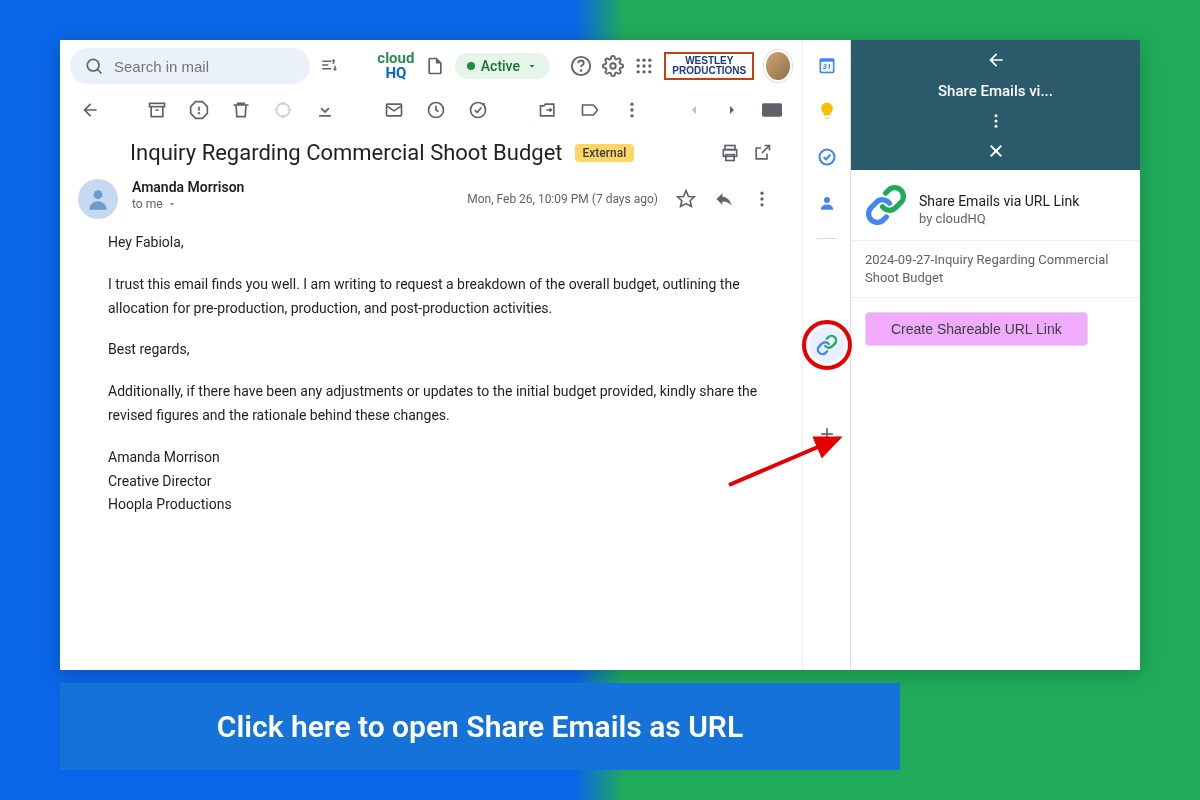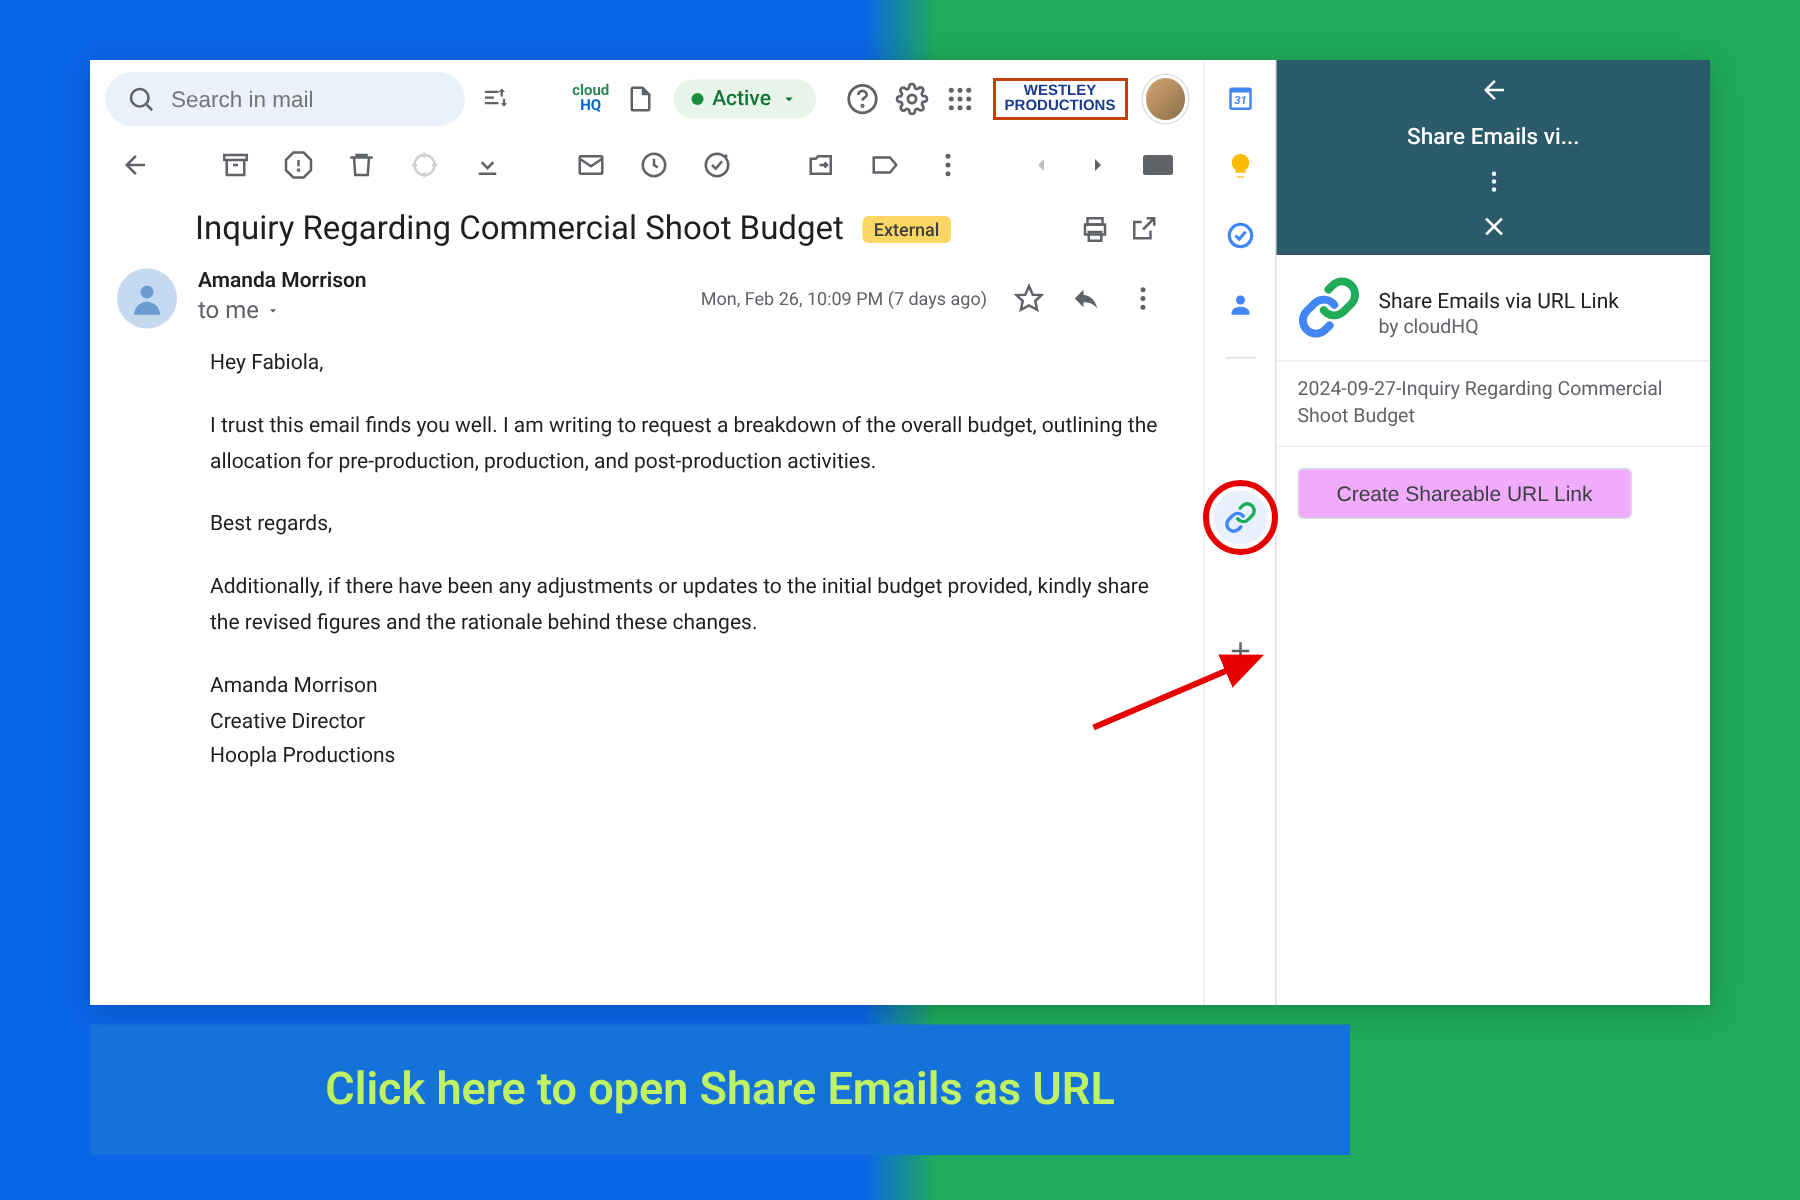--- a/index.html
+++ b/index.html
@@ -4,58 +4,58 @@
 <style>
 * { margin: 0; padding: 0; box-sizing: border-box; }
 body { font-family: 'Google Sans', Roboto, Arial, sans-serif; width: 1200px; height: 800px; overflow: hidden; position: relative; }
 .bg { position: absolute; inset: 0; background: linear-gradient(to right, #0a66e8 0%, #0a66e8 48%, #1fab5a 52%, #1fab5a 100%); }
 .content { position: absolute; top: 40px; left: 60px; right: 60px; bottom: 130px; background: #fff; display: flex; box-shadow: 0 4px 20px rgba(0,0,0,.2); }
 .gmail { flex: 1; display: flex; flex-direction: column; min-width: 0; }
 .topbar { display: flex; align-items: center; padding: 8px 10px; gap: 10px; }
 .search { flex: 1; max-width: 240px; display: flex; align-items: center; background: #eaf1fb; border-radius: 24px; padding: 8px 14px; gap: 10px; color: #5f6368; }
 .search input { border: none; background: transparent; outline: none; font-size: 15px; color: #5f6368; flex: 1; }
 .topbar-icon { width: 24px; height: 24px; display: flex; align-items: center; justify-content: center; color: #5f6368; cursor: pointer; }
-.cloudhq-badge { font-size: 10px; font-weight: bold; line-height: 1; text-align: center; }
+.cloudhq-badge { font-size: 15px; font-weight: bold; line-height: 1; text-align: center; }
 .cloudhq-badge .c { color: #2e8b57; } .cloudhq-badge .h { color: #0066cc; }
 .active-chip { display: flex; align-items: center; gap: 6px; background: #e6f4ea; border-radius: 16px; padding: 5px 12px; color: #137333; font-size: 14px; font-weight: 500; }
 .active-chip .dot { width: 8px; height: 8px; border-radius: 50%; background: #1e8e3e; }
 .logo-box { border: 2px solid #c2410c; padding: 2px 6px; font-family: 'Arial Black', sans-serif; font-weight: 900; font-size: 10px; line-height: 1; color: #1a3a8c; text-align: center; }
 .avatar { width: 32px; height: 32px; border-radius: 50%; background: linear-gradient(135deg, #d4a574, #8b6f47); border: 2px solid #fff; box-shadow: 0 0 0 1px #ddd; }
 .toolbar { display: flex; align-items: center; padding: 8px 20px; gap: 22px; color: #5f6368; border-bottom: none; }
 .toolbar .sp { flex: 1; }
 .tool-icon { width: 20px; height: 20px; display: flex; align-items: center; justify-content: center; cursor: pointer; color: #5f6368; }
 .email-header { display: flex; align-items: center; padding: 12px 30px 4px 70px; gap: 12px; }
 .subject { font-size: 22px; font-weight: 400; color: #1f1f1f; }
 .ext-badge { background: #fdd663; color: #3c4043; font-size: 12px; font-weight: 500; padding: 2px 8px; border-radius: 4px; }
 .erow { display: flex; padding: 10px 30px 6px 18px; gap: 14px; }
 .sender-av { width: 40px; height: 40px; border-radius: 50%; background: #c5d9f1; display: flex; align-items: center; justify-content: center; }
 .sender-av svg { width: 26px; height: 26px; }
 .sender-info { flex: 1; }
 .sender-name { font-size: 14px; font-weight: 600; color: #1f1f1f; }
-.sender-to { font-size: 16px; color: #5f6368; display: flex; align-items: center; gap: 4px; margin-top: 2px; }
+.sender-to { font-size: 12px; color: #5f6368; display: flex; align-items: center; gap: 4px; margin-top: 2px; }
 .email-meta { display: flex; align-items: center; gap: 18px; color: #5f6368; font-size: 12px; }
-.email-body { padding: 6px 30px 20px 80px; font-size: 14px; line-height: 1.7; color: #1f1f1f; }
+.email-body { padding: 6px 30px 20px 48px; font-size: 14px; line-height: 1.7; color: #1f1f1f; }
 .email-body p { margin-bottom: 18px; }
 .side-icons { width: 48px; display: flex; flex-direction: column; align-items: center; padding-top: 14px; gap: 24px; border-left: 1px solid #eee; position: relative; font-style: italic; }
 .side-icon { width: 22px; height: 22px; display: flex; align-items: center; justify-content: center; cursor: pointer; }
 .link-highlight { width: 36px; height: 36px; border-radius: 50%; background: #e8f0fe; display: flex; align-items: center; justify-content: center; position: relative; }
 .red-ring { position: absolute; width: 50px; height: 50px; border: 4px solid #e60000; border-radius: 50%; top: -7px; left: -7px; pointer-events: none; }
 .divider-sm { width: 20px; height: 1px; background: #ddd; }
 .panel { width: 290px; background: #fff; display: flex; flex-direction: column; border-left: 1px solid #ddd; }
 .panel-hdr { background: #2b5a6b; color: #fff; display: flex; align-items: center; padding: 10px 12px; gap: 12px; flex-direction: column; }
 .panel-title { flex: 1; font-size: 15px; font-weight: 500; white-space: nowrap; overflow: hidden; text-overflow: ellipsis; }
 .panel-info { padding: 14px; display: flex; gap: 12px; align-items: flex-end; }
 .link-logo { width: 42px; height: 42px; flex-shrink: 0; }
 .panel-info-txt .t { font-size: 14px; color: #202124; font-weight: 400; }
 .panel-info-txt .b { font-size: 13px; color: #5f6368; margin-top: 2px; }
 .panel-sub { padding: 10px 14px; font-size: 13px; color: #5f6368; border-top: 1px solid #eee; border-bottom: 1px solid #eee; line-height: 1.4; }
 .panel-btn-wrap { padding: 14px; }
 .panel-btn { background: #f0abfc; border: 1px solid #dadce0; border-radius: 4px; padding: 8px 25px; font-size: 14px; color: #3c4043; cursor: pointer; }
 .arrow { position: absolute; pointer-events: none; }
-.caption { position: absolute; left: 60px; right: 300px; bottom: 30px; background: #1572d8; color: #bef264; text-align: center; padding: 26px 20px; font-size: 30px; font-weight: 600; }
+.caption { position: absolute; left: 60px; right: 300px; bottom: 30px; background: #1572d8; color: #ffffff; text-align: center; padding: 26px 20px; font-size: 30px; font-weight: 600; }
 svg { display: block; }
 </style>
 </head>
 <body>
 
 <div class="bg"></div>
 
 <div class="content">
   <div class="gmail">
 

